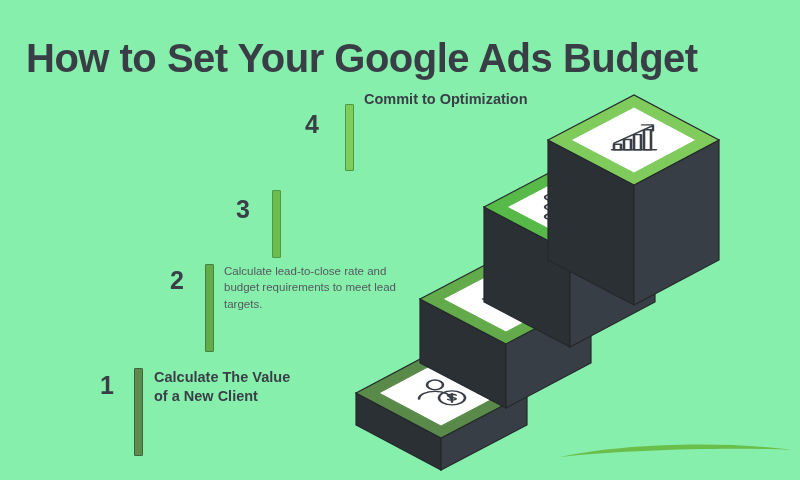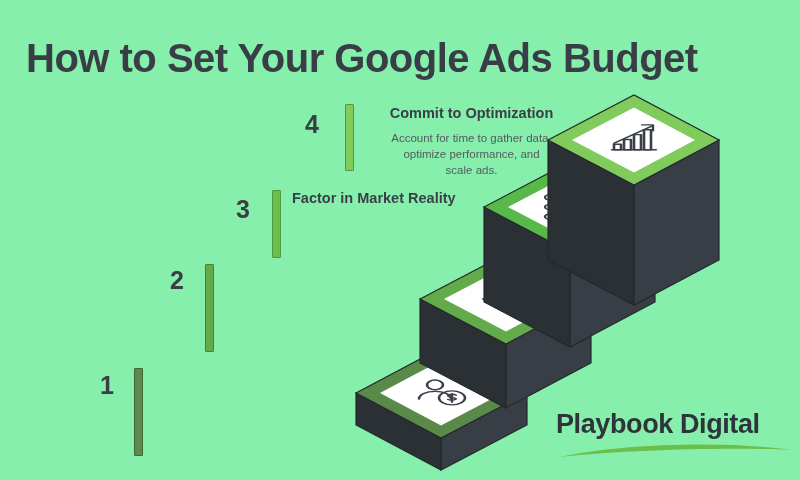--- a/index.html
+++ b/index.html
@@ -183,50 +183,50 @@
         <rect x="644" y="121" width="7" height="37"></rect>
         <path d="M 614 146 L 652 114" stroke-width="2.4"></path>
         <path d="M 642 112 L 653 112 L 653 123" stroke-width="2.4"></path>
       </g>
     </g>
   </svg>
 
   <div class="step">
     <div class="step-num" style="left:305px; top:112px;">4</div>
     <div class="step-bar" style="left:345px; top:104px; height:65px; background:#7fcb5c; border:1px solid #4e9a3c;"></div>
-    <div class="step-body" style="left:364px; top:104px; width:215px;text-align:center;">
+    <div class="step-body" style="left:364px; top:90px; width:215px;">
       <div class="step-title">Commit to Optimization</div>
-      <div class="step-desc">Account for time to gather data,
-optimize performance, and
-scale ads.</div>
     </div>
   </div>
 
   <div class="step">
     <div class="step-num" style="left:236px; top:197px;">3</div>
     <div class="step-bar" style="left:272px; top:190px; height:66px; background:#6cbd4e; border:1px solid #4e9a3c;"></div>
     <div class="step-body" style="left:292px; top:189px; width:215px;">
-      <div class="step-title">Factor in Market Reality</div>
     </div>
   </div>
 
   <div class="step">
     <div class="step-num" style="left:170px; top:268px;">2</div>
     <div class="step-bar" style="left:205px; top:264px; height:86px; background:#63ab4a; border:1px solid #44833a;"></div>
     <div class="step-body" style="left:224px; top:263px; width:215px;">
+      <div class="step-desc">Calculate lead-to-close rate and
+budget requirements to meet lead
+targets.</div>
     </div>
   </div>
 
   <div class="step">
     <div class="step-num" style="left:100px; top:373px;">1</div>
     <div class="step-bar" style="left:134px; top:368px; height:86px; background:#5f8a4e; border:1px solid #3f6636;"></div>
     <div class="step-body" style="left:154px; top:368px; width:215px;">
+      <div class="step-title">Calculate The Value
+of a New Client</div>
     </div>
   </div>
 
   <div class="logo">
-    <div class="logo-text">Playbook Digital</div>
     <svg class="logo-swoosh" viewBox="0 0 240 22" xmlns="http://www.w3.org/2000/svg">
       <path d="M 4 18 C 70 4, 170 2, 236 11 C 170 8, 70 11, 4 18 Z" fill="#6abf4b"></path>
     </svg>
   </div>
 
 </div>
 
 </body></html>

